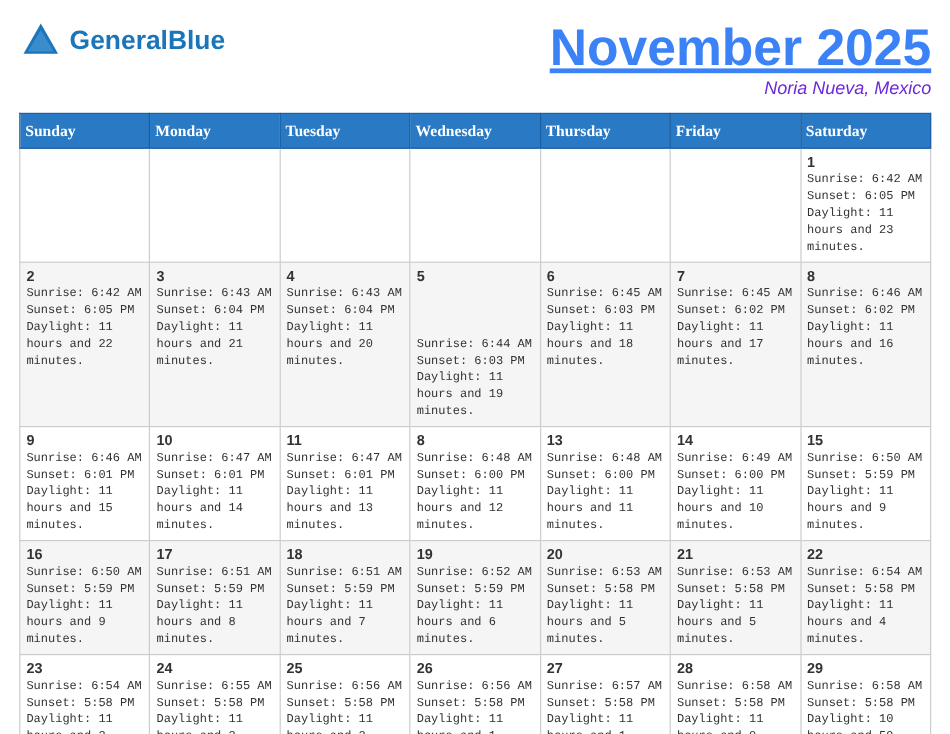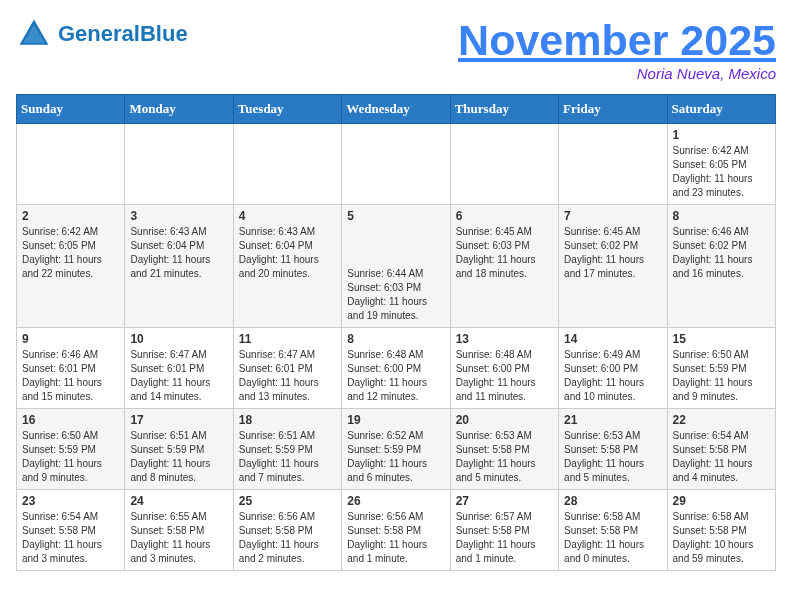--- a/index.html
+++ b/index.html
@@ -79,20 +79,21 @@
     .day-number {
       font-weight: bold;
       font-size: 12px;
       display: block;
       margin-bottom: 2px;
     }
     .day-info {
       font-size: 10px;
       line-height: 1.4;
       color: #333;
+      font-family: Liberation Mono, monospace;
     }
     .empty-cell {
       background: #f9f9f9;
     }
   </style>
 </head>
 <body>
 
 <div class="header">
   <div class="logo">

